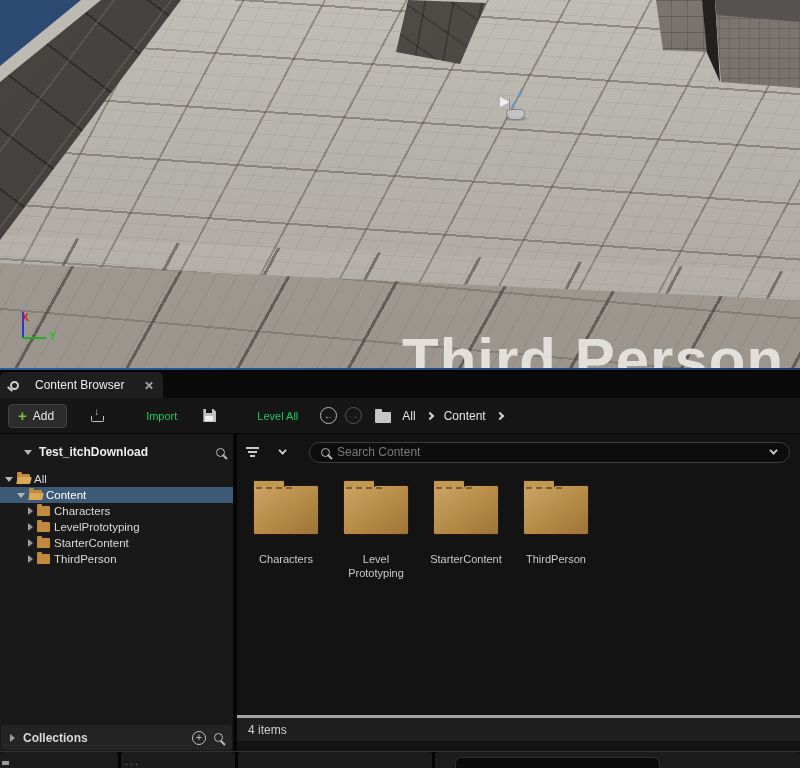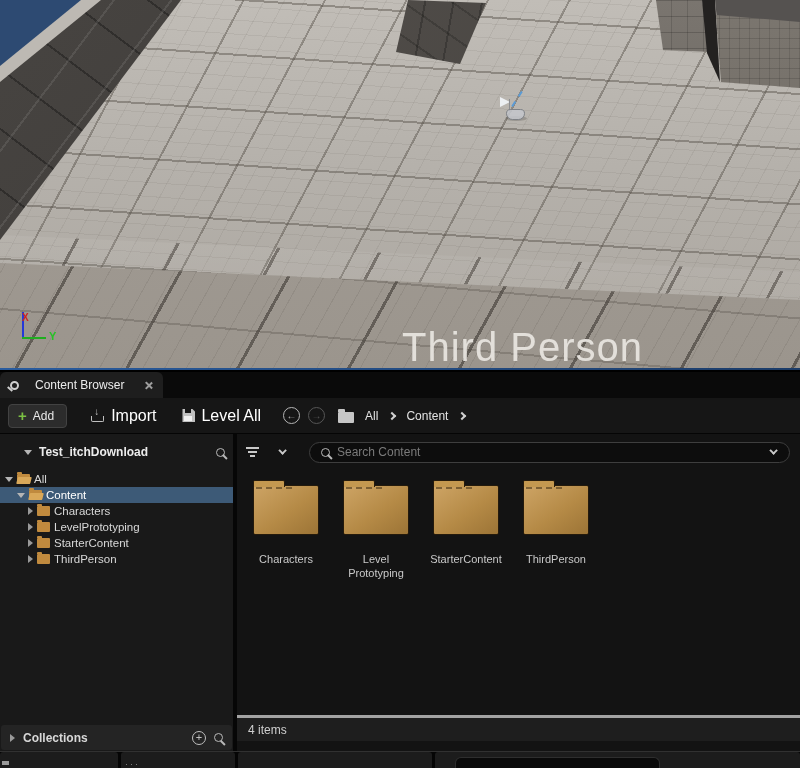--- a/index.html
+++ b/index.html
@@ -57,21 +57,21 @@
   .vp-block-edge { clip-path: polygon(702px 0, 715px 0, 720px 82px, 707px 53px); background:#232120; }
   .vp-cube-top { clip-path: polygon(715px 0, 800px 0, 800px 26px, 717px 20px); background:#555250; }
   .vp-cube-face {
     clip-path: polygon(716px 15px, 800px 22px, 800px 88px, 721px 82px);
     background:
       repeating-linear-gradient(0deg,  transparent 0 9px, rgba(0,0,0,0.13) 9px 10px),
       repeating-linear-gradient(90deg, transparent 0 9px, rgba(0,0,0,0.11) 9px 10px),
       linear-gradient(180deg, #7b766f, #6d6862);
   }
   .vp-level-text {
-    position:absolute; left:402px; top:325px; font-size:40px; font-weight:normal;
+    position:absolute; left:402px; top:325px; font-size:60px; font-weight:bold;
     color:#e7e4df; letter-spacing:1px; white-space:nowrap; opacity:0.95;
   }
   
   .gizmo-ps { position:absolute; left:497px; top:89px; width:34px; height:36px; }
   .ps-shadow { position:absolute; left:8px; top:27px; width:22px; height:5px; background:rgba(60,55,50,0.25); border-radius:50%; }
   .ps-blue-line { position:absolute; left:19px; top:1px; width:0; height:18px; border-left:2px dashed #5b9bd5; transform:rotate(33deg); }
   .ps-flag { position:absolute; left:3px; top:8px; width:0; height:0; border-top:5px solid transparent; border-bottom:5px solid transparent; border-left:10px solid #eceff2; }
   .ps-pole { position:absolute; left:12px; top:10px; width:1px; height:14px; background:#8b8d91; }
   .ps-pad { position:absolute; left:9px; top:20px; width:19px; height:11px; background:rgba(196,199,205,0.85); border:1px solid #7e8186; border-radius:5px 5px 7px 7px; }
   
@@ -94,21 +94,21 @@
   .close-x { position:relative; width:9px; height:9px; margin-left:4px; cursor:pointer; }
   .close-x::before,.close-x::after { content:""; position:absolute; left:4px; top:0; width:1.5px; height:9px; background:#9e9e9e; }
   .close-x::before { transform:rotate(45deg); } .close-x::after { transform:rotate(-45deg); }
 
   
   .toolbar { height:36px; background:#161616; border-bottom:1px solid #050505; display:flex; align-items:center; padding:0 8px; }
   .btn-add { display:flex; align-items:center; gap:6px; background:#2c2c2c; border:1px solid #424242; border-radius:4px; padding:4px 12px 4px 9px; cursor:pointer; }
   .plus-green { color:#7bc043; font-size:15px; font-weight:bold; line-height:10px; }
   .btn-label { font-size:12px; color:#e8e8e8; }
   .tool-item { display:flex; align-items:center; gap:6px; cursor:pointer; }
-  .tool-label { font-size:16px; color:#ffffff; }
+  .tool-label { font-size:11px; color:#22c55e;margin-left:35px; }
   .import-icon { position:relative; width:14px; height:13px; }
   .import-icon .arr { position:absolute; left:3px; top:-3px; font-size:10px; color:#c0c0c0; font-weight:bold; }
   .import-icon .tray { position:absolute; left:0; bottom:0; width:13px; height:6px; border:1.5px solid #c0c0c0; border-top:none; border-radius:0 0 2px 2px; }
   .save-icon { position:relative; width:13px; height:13px; background:#c0c0c0; clip-path:polygon(0 0,10px 0,13px 3px,13px 13px,0 13px); }
   .save-icon::before { content:""; position:absolute; left:3px; top:0; width:6px; height:4px; background:#161616; }
   .save-icon::after { content:""; position:absolute; left:2px; bottom:1px; width:8px; height:5px; background:#efefef; }
   .circ-btn { width:17px; height:17px; border-radius:50%; border:1.5px solid #b5b5b5; color:#b5b5b5; font-size:10px; display:flex; align-items:center; justify-content:center; cursor:pointer; }
   .circ-btn.dim { border-color:#565656; color:#565656; }
   .folder-gray { position:relative; width:16px; height:11px; background:#c6c6c6; border-radius:1px; margin-top:3px; }
   .folder-gray::before { content:""; position:absolute; top:-3px; left:0; width:7px; height:3px; background:#c6c6c6; border-radius:1px 1px 0 0; }

